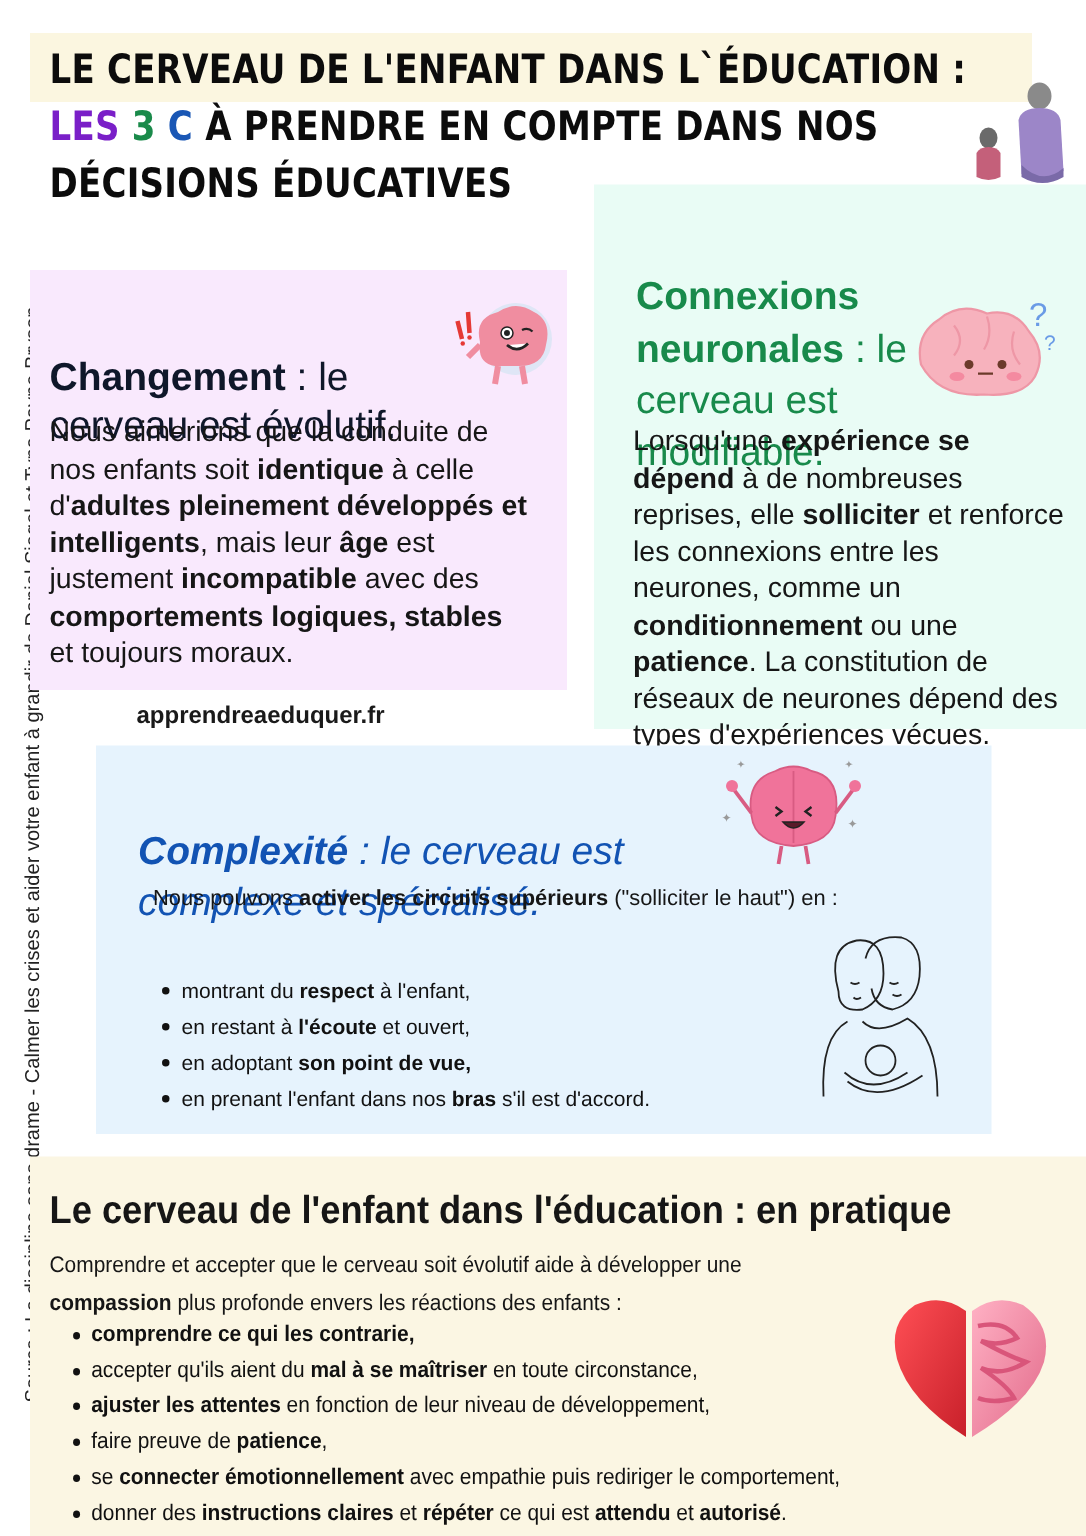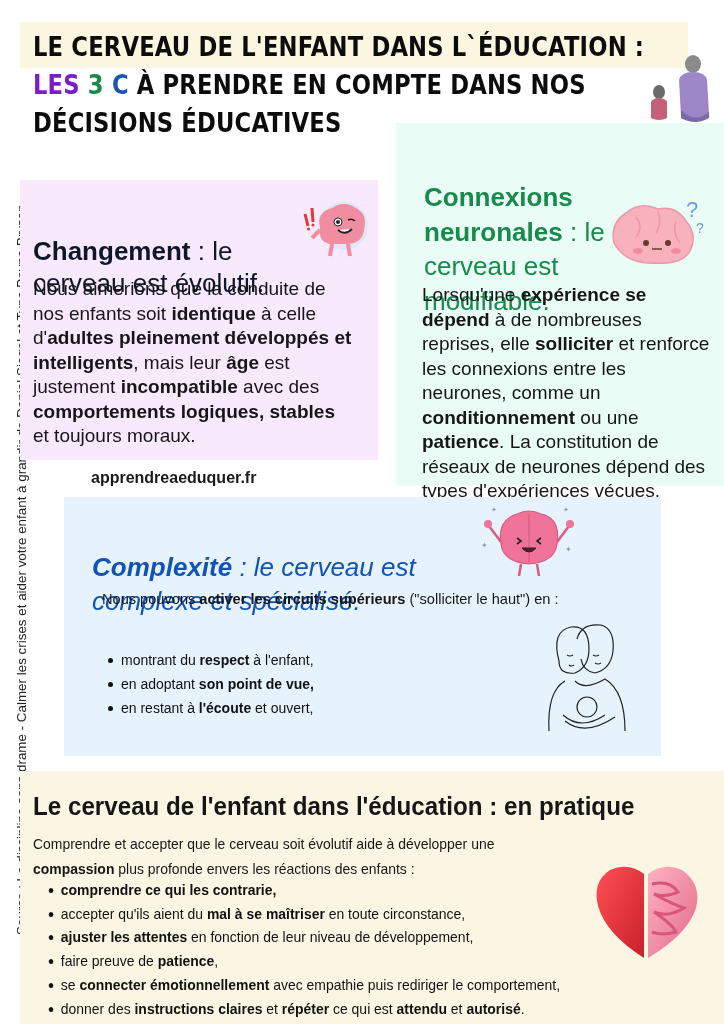--- a/index.html
+++ b/index.html
@@ -126,22 +126,23 @@
   <text x="90" y="40" font-size="14" fill="#6a9be6" font-family="Liberation Sans, sans-serif">?</text>
 </svg>
 
 <a class="site-link">apprendreaeduquer.fr</a>
 
 <div class="box box-blue"></div>
 <h2 class="h-section blue-title"><b>Complexité</b><span> : le cerveau est complexe et spécialisé.</span></h2>
 <p class="body-text blue-intro"><span>Nous pouvons </span><b>activer les circuits supérieurs</b><span> ("solliciter le haut") en :</span></p>
 <ul class="blue-list">
     <li><span>montrant du </span><b>respect</b><span> à l'enfant,</span></li>
+    <li><span>en restant à </span><b>l'écoute</b><span> et ouvert,</span></li>
     <li><span>en adoptant </span><b>son point de vue,</b></li>
-    <li><span>en restant à </span><b>l'écoute</b><span> et ouvert,</span></li>
+    <li><span>en prenant l'enfant dans nos </span><b>bras</b><span> s'il est d'accord.</span></li>
   </ul>
 
 <svg class="deco" style="left:477px;top:504px;width:102px;height:78px" viewBox="0 0 102 78">
   <path d="M24 40 Q20 16 40 10 Q52 4 64 10 Q84 14 80 40 Q78 58 52 60 Q26 58 24 40 Z" fill="#f0739a" stroke="#d85b82" stroke-width="1.2"></path>
   <path d="M52 10 L52 58" stroke="#d85b82" stroke-width="1.2"></path>
   <path d="M40 34 L44 37 L40 40 M64 34 L60 37 L64 40" stroke="#222" stroke-width="1.6" fill="none"></path>
   <path d="M45 44 Q52 52 59 44 Z" fill="#5a1a2a" stroke="#222" stroke-width="1"></path>
   <path d="M24 38 L12 22 M80 38 L92 22" stroke="#d85b82" stroke-width="2.5"></path>
   <circle cx="11" cy="20" r="4" fill="#f0739a"></circle>
     <circle cx="93" cy="20" r="4" fill="#f0739a"></circle>

